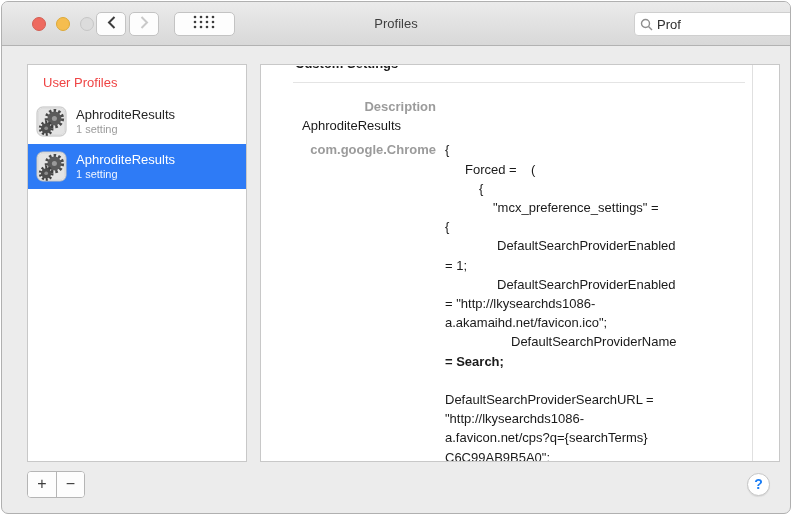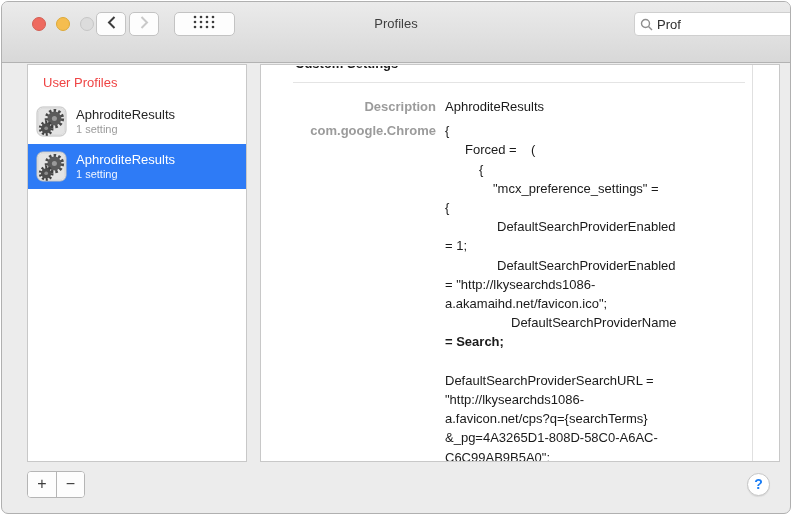--- a/index.html
+++ b/index.html
@@ -3,21 +3,21 @@
 <meta charset="utf-8">
 <style>
   * { margin:0; padding:0; box-sizing:border-box; }
   html,body { width:792px; height:515px; background:#fff; font-family:"Liberation Sans", sans-serif; }
   .window {
     position:relative; width:790px; height:513px; margin:1px;
     background:#ececec; border:1px solid #b0b0b0; border-radius:7px; overflow:hidden;
   }
   
   .titlebar {
-    position:absolute; top:0; left:0; right:0; height:61px;
+    position:absolute; top:0; left:0; right:0; height:44px;
     background:linear-gradient(#ebebeb,#d8d8d8); border-bottom:1px solid #b2b2b2;
   }
   .lights { position:absolute; left:30px; top:15px; display:flex; gap:10px; }
   .light { width:14px; height:14px; border-radius:50%; }
   .light.red    { background:var(--light_red,#ee6a5f); border:1px solid #d35f54; }
   .light.yellow { background:var(--light_yellow,#f5bd4f); border:1px solid #dda938; }
   .light.gray   { background:var(--light_gray,#dcdcdc); border:1px solid #c6c6c6; }
   .tb-btn {
     position:absolute; top:10px; height:24px; background:#fdfdfd;
     border:1px solid #c3c3c3; border-radius:5px;
@@ -56,21 +56,21 @@
   .profile-row.selected .profile-name { color:#fff; }
   .profile-row.selected .profile-detail { color:rgba(255,255,255,.93); }
   
   .detail { left:258px; width:520px; height:398px; overflow:hidden; }
   .scroll-track { position:absolute; top:0; right:0; bottom:0; width:27px; border-left:1px solid #e0e0e0; background:#fff; }
   .detail-content { position:absolute; top:0; left:0; right:28px; bottom:0; padding:0 6px 0 32px; overflow:hidden; }
   .clip-header { height:7px; overflow:hidden; position:relative; margin-top:1px; }
   .clip-header span { position:absolute; top:-10px; left:2px; font-size:13px; font-weight:bold; color:#1a1a1a; }
   .divider { height:1px; background:#e4e4e4; margin-top:9px; }
   .kv-row { display:flex; align-items:flex-start; }
-  .kv-row.first { margin-top:14px; }
+  .kv-row.first { margin-top:14px;flex-direction:column; }
   .kv-row.second { margin-top:5px; }
   .kv-label {
     width:143px; flex:0 0 auto; text-align:right; font-size:13px; font-weight:600;
     color:var(--label_gray,#9b9b9b); line-height:19.2px;
   }
   .kv-value { margin-left:9px; font-size:13px; color:#1a1a1a; line-height:19.2px; white-space:pre; }
   .plist { margin-left:9px; }
   .plist-line { font-size:13px; color:#1a1a1a; line-height:19.2px; min-height:19.2px; white-space:pre; }
   
   .addremove {
@@ -229,21 +229,20 @@
             <div class="plist-line" style="padding-left: 0px; font-weight: bold;">= Search;</div>
 
             <div class="plist-line" style="padding-left: 0px;"></div>
 
             <div class="plist-line" style="padding-left: 0px;">DefaultSearchProviderSearchURL =</div>
 
             <div class="plist-line" style="padding-left: 0px;">"http://lkysearchds1086-</div>
 
             <div class="plist-line" style="padding-left: 0px;">a.favicon.net/cps?q={searchTerms}</div>
 
-            <div class="plist-line" style="padding-left: 0px;">&amp;_pg=4A3265D1-808D-58C0-A6AC-</div>
 
             <div class="plist-line" style="padding-left: 0px;">C6C99AB9B5A0";</div>
           </div>
       </div>
     </div>
     <div class="scroll-track"></div>
   </div>
 
   <div class="addremove">
     <div class="ar-btn">+</div>

